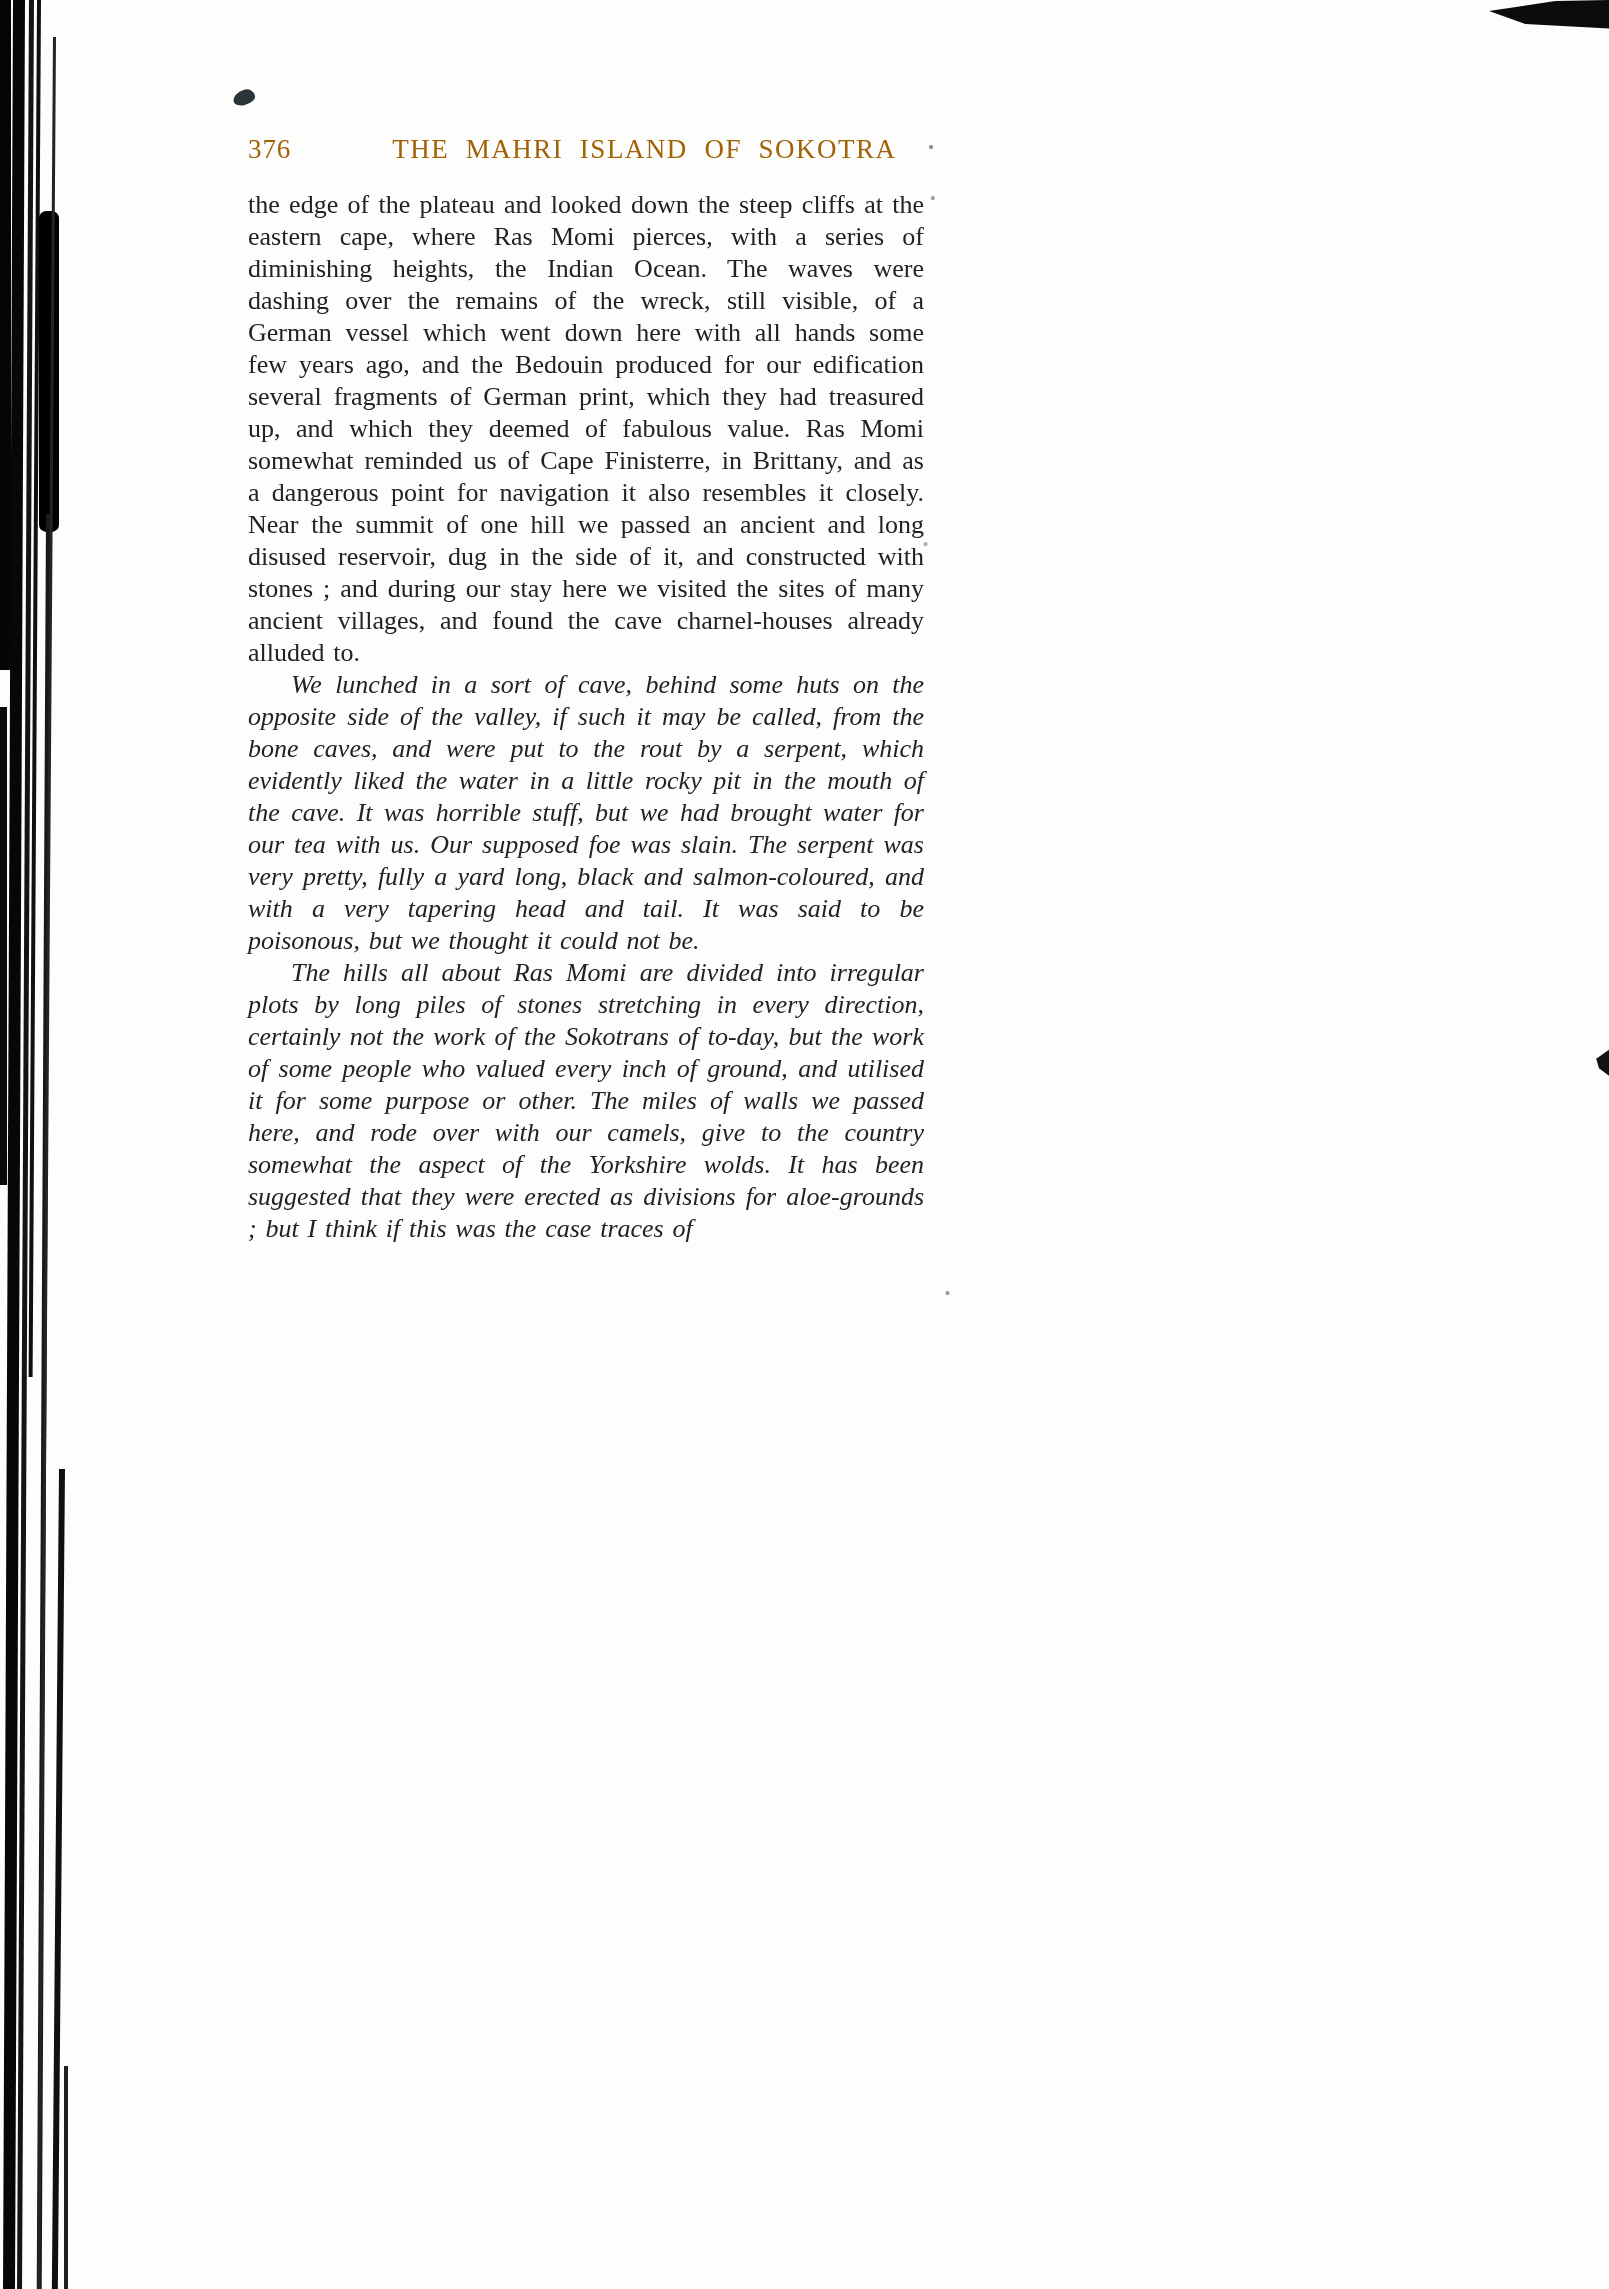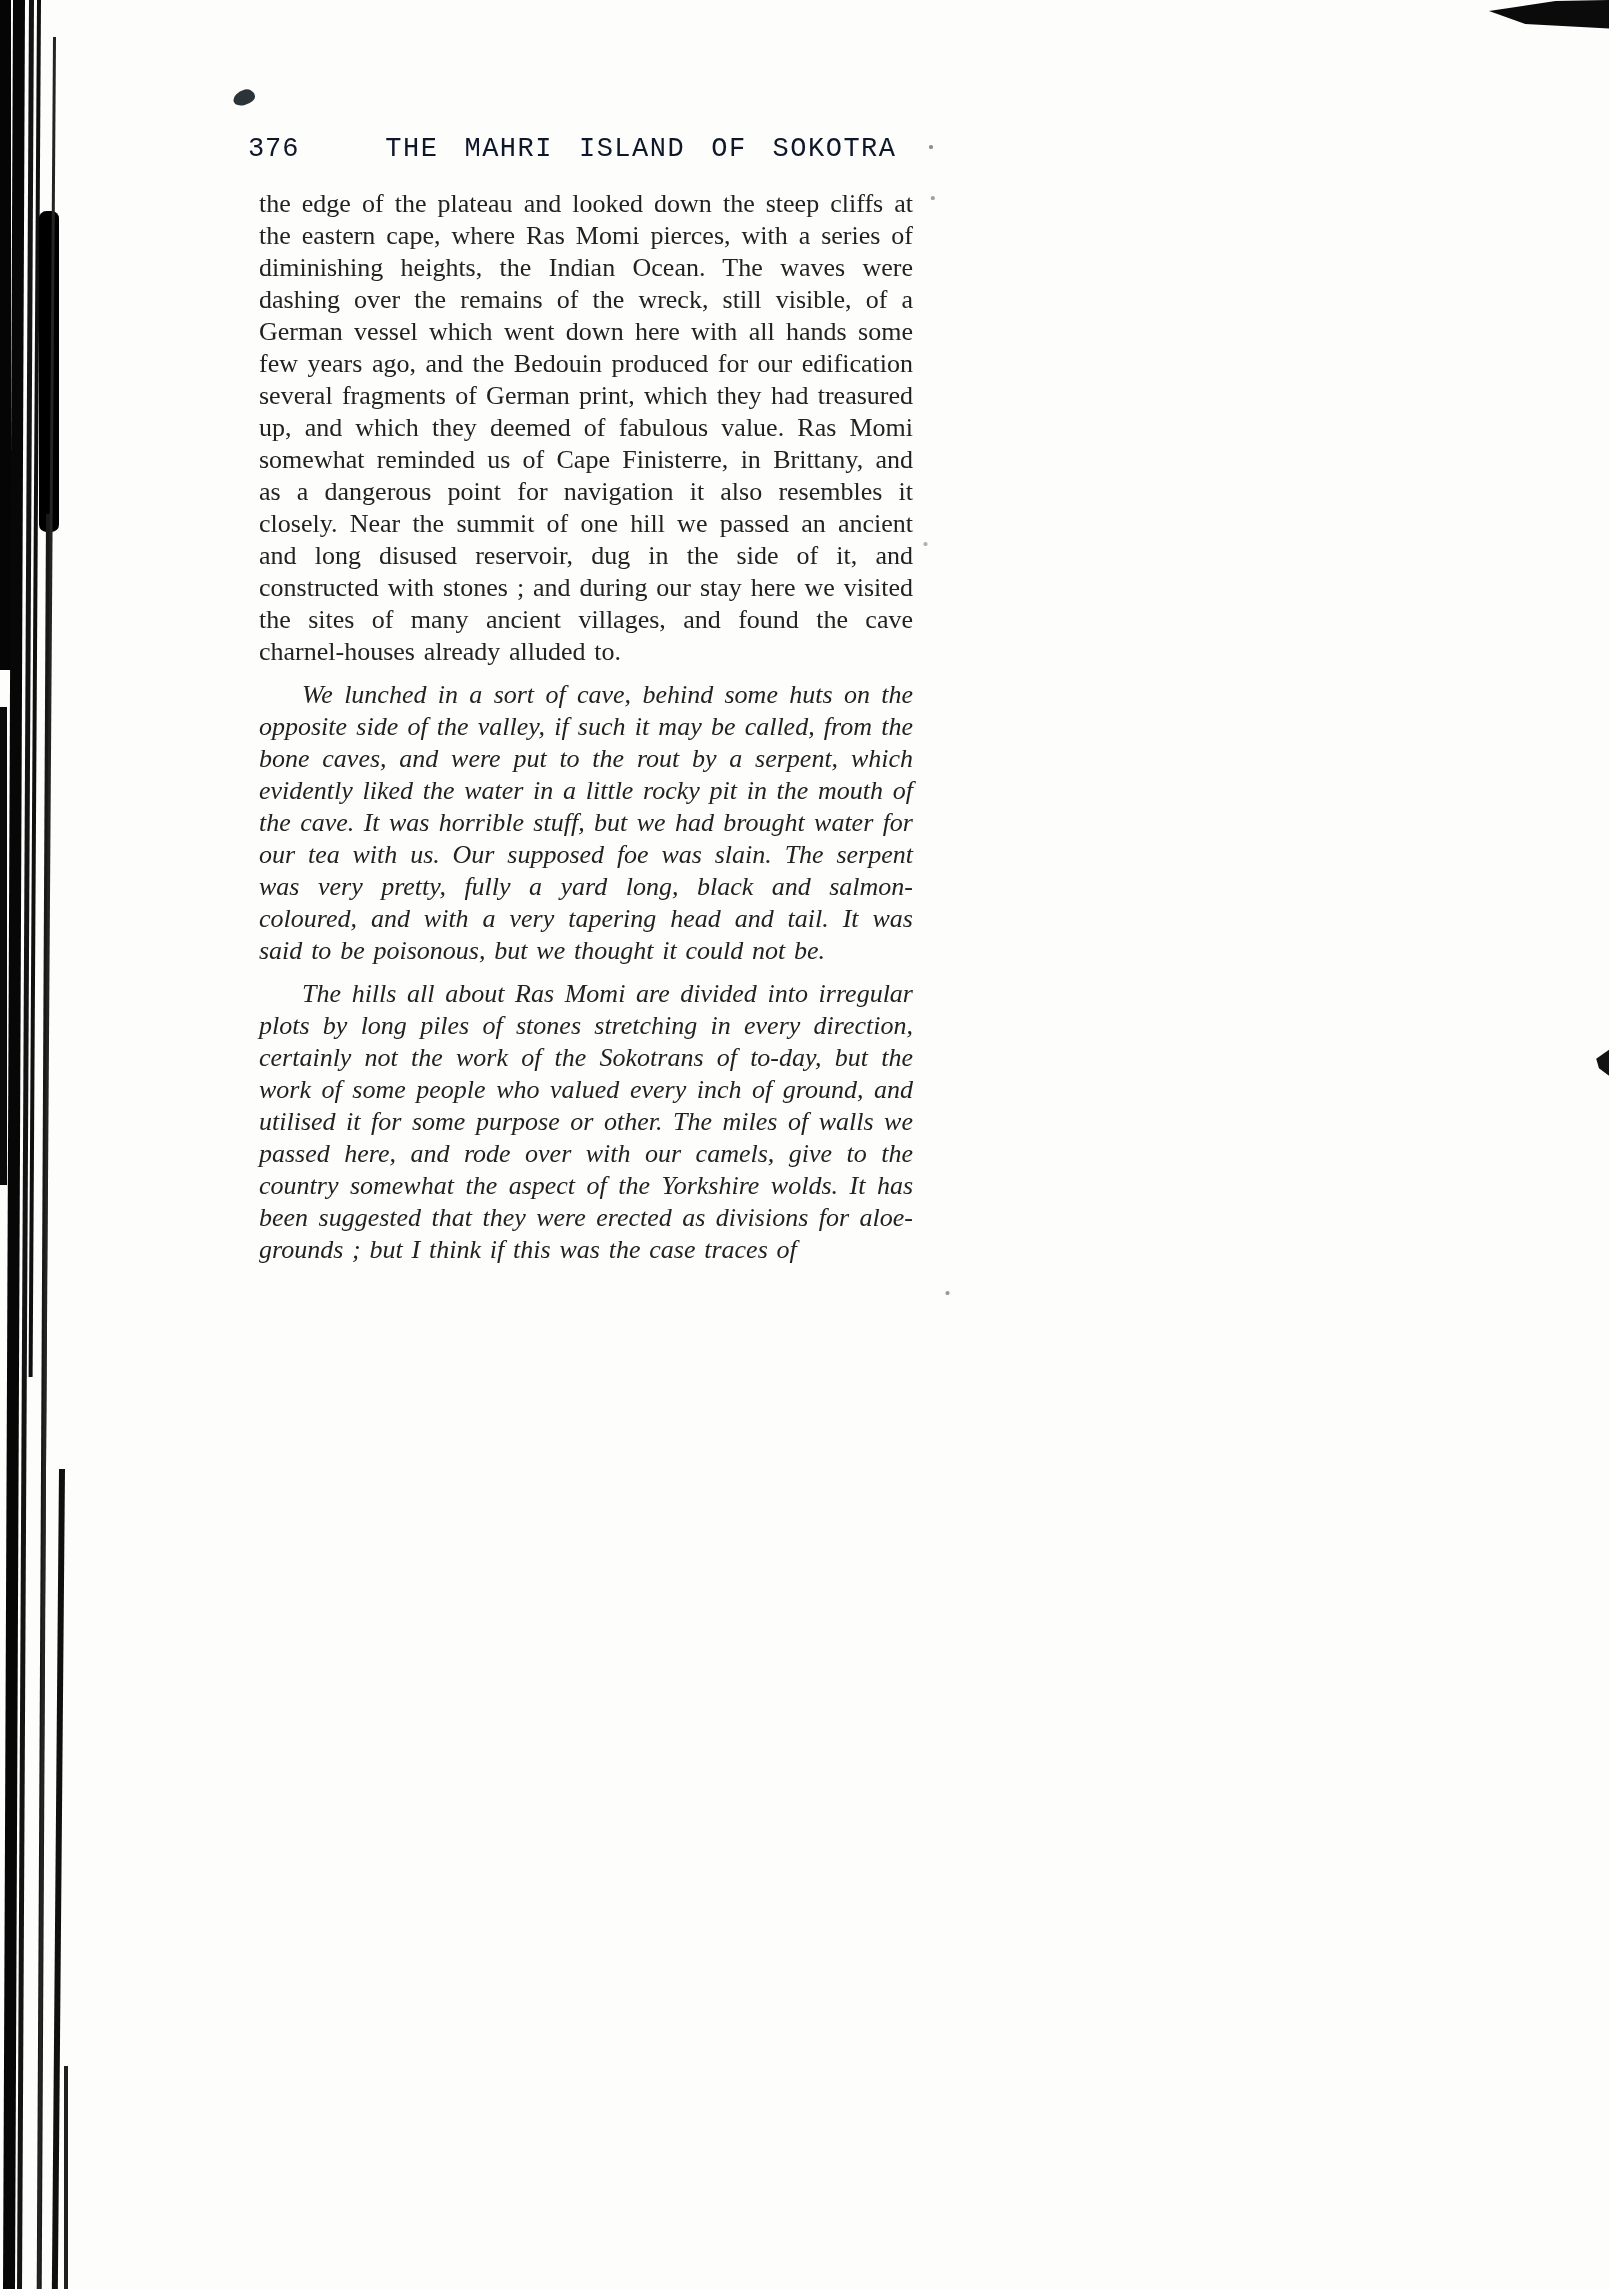--- a/index.html
+++ b/index.html
@@ -82,37 +82,36 @@
   .content {
     position: absolute;
     left: 248px; top: 134px;
     width: 676px;
     color: #222222;
   }
   .header-row {
     display: flex;
     align-items: baseline;
     font-size: 27px;
-    color: #0f172a;
+    color: #a16207;
     margin-bottom: 24px;
-    font-family: Liberation Mono, monospace;
   }
   .page-num {
     letter-spacing: 0.9px;
   }
   .running-title {
     flex: 1;
     text-align: right;
     letter-spacing: 1.5px;
     word-spacing: 8.3px;
     padding-right: 27.5px;
     white-space: nowrap;
   }
   .body-par {
-    margin: 11px;
+    margin: 0;
     font-size: 26px;
     line-height: 32px;
     text-align: justify;
     word-spacing: 2.3px;
   }
   .body-par.indent {
     text-indent: 43px;
     font-style: italic;
   }
 </style>

